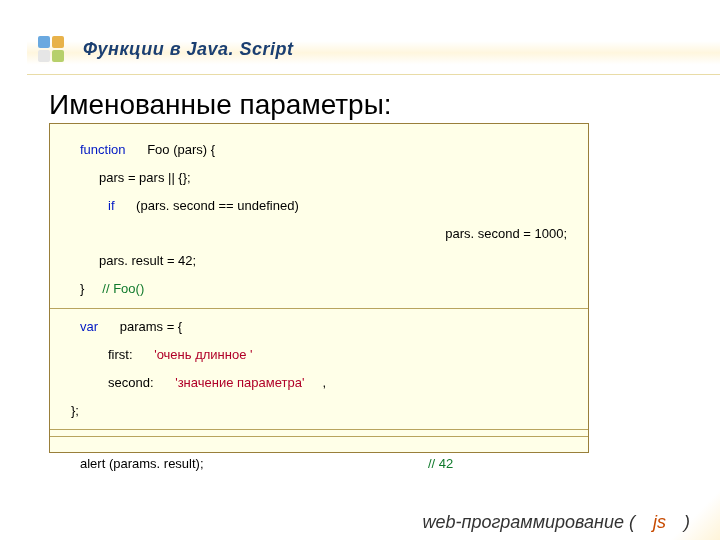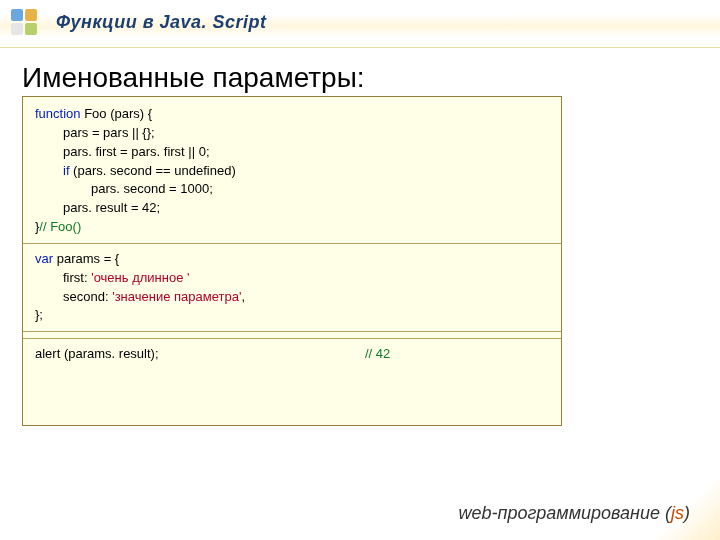--- a/index.html
+++ b/index.html
@@ -1,15 +1,15 @@
 <!DOCTYPE html>
 <html><head>
 <meta charset="utf-8">
 <style>
-  * { margin: 0; padding: 0; box-sizing: border-box; }
+  * { margin: 9px; padding: 0; box-sizing: border-box; }
   body {
     width: 720px;
     height: 540px;
     background: #fff;
     font-family: Verdana, Geneva, sans-serif;
     position: relative;
     overflow: hidden;
   }
   .header-band {
     position: absolute;
@@ -72,21 +72,21 @@
   .cm { color: #107a2c; }
   .hr {
     border: none;
     border-top: 1px solid #b8a45e;
     margin: 6px -12px;
   }
   .row { display: flex; }
   .col-l { width: 330px; }
   .col-r { flex: 1; }
   .ind1 { padding-left: 28px; }
-  .ind2 { padding-left: 56px; }
+  .ind2 { padding-left: 56px; text-align: right; }
   .footer {
     position: absolute;
     right: 30px;
     bottom: 16px;
     font-style: italic;
     font-size: 18px;
     color: #333;
   }
   .footer .js { color: #c74a00; }
   .corner {
@@ -110,21 +110,20 @@
 <div class="slide-title">Функции в Java. Script</div>
 
 <div class="subtitle">Именованные параметры:</div>
 
 <div class="code-box">
 
   <div>
     <span class="kw">function</span><span> Foo (pars) {</span>
   </div>
   <div class="ind1">pars = pars || {};</div>
-  <div class="ind1">pars. first = pars. first || 0;</div>
   <div class="ind1">
     <span class="kw">if</span><span> (pars. second == undefined)</span>
   </div>
   <div class="ind2">pars. second = 1000;</div>
   <div class="ind1">pars. result = 42;</div>
   <div>
     <span>}</span><span class="cm">// Foo()</span>
   </div>
 
   <hr class="hr">

